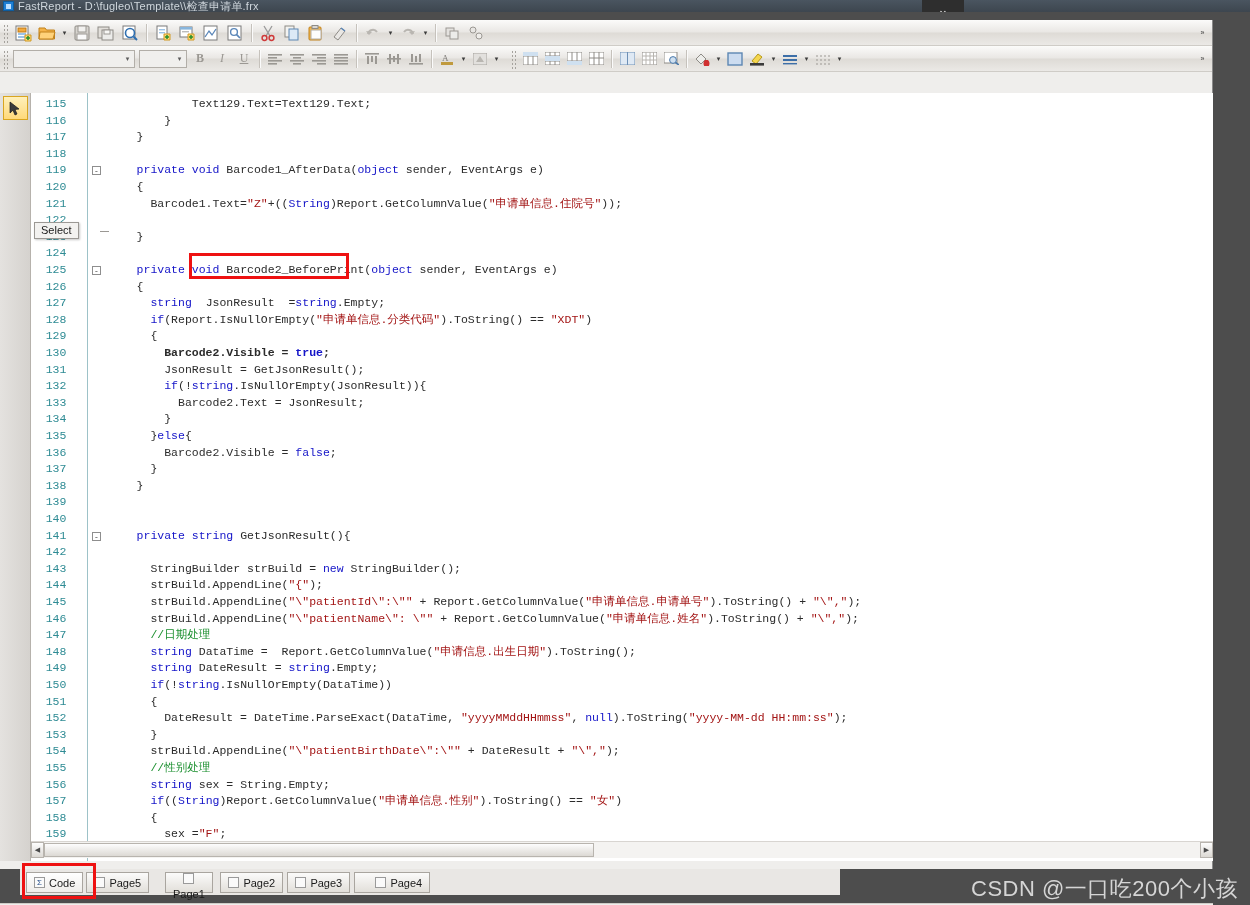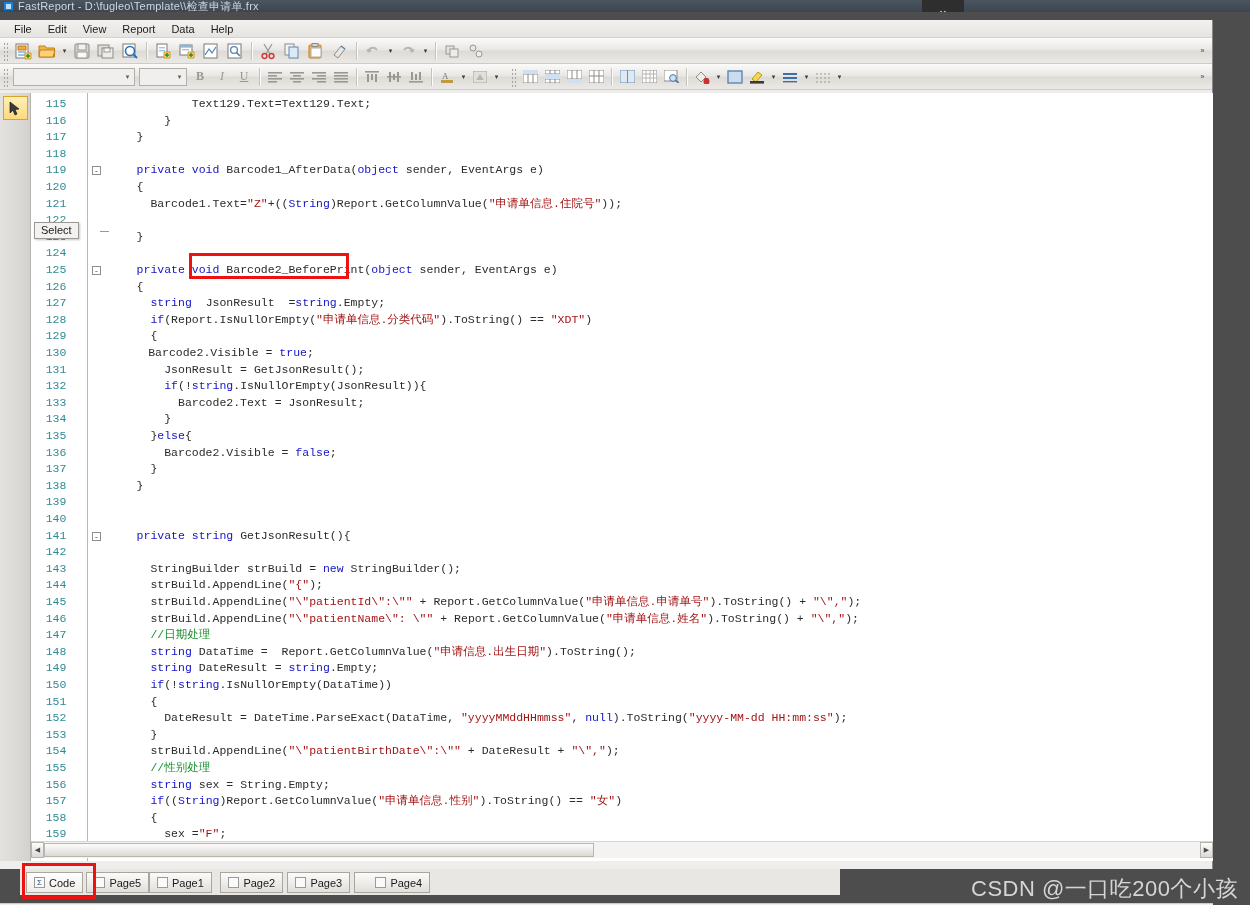--- a/index.html
+++ b/index.html
@@ -253,28 +253,20 @@
 <div id="titlebar">
   <div class="app-icon"></div>
   <div class="title-text">FastReport - D:\fugleo\Template\\检查申请单.frx</div>
 </div>
 <div id="win-chevron">⌄</div>
 
 <div id="desktop">
 
   <div id="appwin">
 
-    <div id="menubar">
-      <div class="mi">File</div>
-      <div class="mi">Edit</div>
-      <div class="mi">View</div>
-      <div class="mi">Report</div>
-      <div class="mi">Data</div>
-      <div class="mi">Help</div>
-    </div>
 
     <div class="tbrow">
       <div class="grip"></div>
 
       <div class="tbi">
         <svg width="18" height="18" viewBox="0 0 18 18">
           <rect x="2" y="2" width="12" height="14" fill="#fff" stroke="#7a7a7a"></rect>
           <rect x="4" y="4" width="8" height="4" fill="#f3a93c" stroke="#c07a14"></rect>
           <rect x="4" y="9" width="8" height="2" fill="#9dc3e6"></rect>
           <rect x="4" y="12" width="8" height="2" fill="#9dc3e6"></rect>
@@ -701,21 +693,21 @@
             <div class="codeline" style="top: 86px; left: 78px;"><span class="plain">    {</span></div>
             <div class="codeline" style="top: 102.6px; left: 78px;"><span class="plain">      Barcode1.Text=</span><span class="str">"Z"</span><span class="plain">+((</span><span class="kw">String</span><span class="plain">)Report.GetColumnValue(</span><span class="str">"申请单信息.住院号"</span><span class="plain">));</span></div>
             <div class="codeline" style="top: 119.2px; left: 78px;"><span class="plain"></span></div>
             <div class="codeline" style="top: 135.8px; left: 78px;"><span class="plain">    }</span></div>
             <div class="codeline" style="top: 152.4px; left: 78px;"><span class="plain"></span></div>
             <div class="codeline" style="top: 169px; left: 78px;"><span class="kw">    private void </span><span class="plain">Barcode2_BeforePrint</span><span class="plain">(</span><span class="kw">object</span><span class="plain"> sender, EventArgs e)</span></div>
             <div class="codeline" style="top: 185.6px; left: 78px;"><span class="plain">    {</span></div>
             <div class="codeline" style="top: 202.2px; left: 78px;"><span class="kw">      string</span><span class="plain">  JsonResult  =</span><span class="kw">string</span><span class="plain">.Empty;</span></div>
             <div class="codeline" style="top: 218.8px; left: 78px;"><span class="kw">      if</span><span class="plain">(Report.IsNullOrEmpty(</span><span class="str">"申请单信息.分类代码"</span><span class="plain">).ToString() == </span><span class="str">"XDT"</span><span class="plain">)</span></div>
             <div class="codeline" style="top: 235.4px; left: 78px;"><span class="plain">      {</span></div>
-            <div class="codeline" style="top: 252px; left: 62px;"><span class="plain">        Barcode2.Visible = </span><span class="kw">true</span><span class="plain">;</span></div>
+            <div class="codeline" style="top: 252px; left: 78px; font-weight: bold;"><span class="plain">        Barcode2.Visible = </span><span class="kw">true</span><span class="plain">;</span></div>
             <div class="codeline" style="top: 268.6px; left: 78px;"><span class="plain">        JsonResult = GetJsonResult();</span></div>
             <div class="codeline" style="top: 285.2px; left: 78px;"><span class="kw">        if</span><span class="plain">(!</span><span class="kw">string</span><span class="plain">.IsNullOrEmpty(JsonResult)){</span></div>
             <div class="codeline" style="top: 301.8px; left: 78px;"><span class="plain">          Barcode2.Text = JsonResult;</span></div>
             <div class="codeline" style="top: 318.4px; left: 78px;"><span class="plain">        }</span></div>
             <div class="codeline" style="top: 335px; left: 78px;"><span class="plain">      }</span><span class="kw">else</span><span class="plain">{</span></div>
             <div class="codeline" style="top: 351.6px; left: 78px; font-family: Liberation Mono, monospace;"><span class="plain">        Barcode2.Visible = </span><span class="kw">false</span><span class="plain">;</span></div>
             <div class="codeline" style="top: 368.2px; left: 78px;"><span class="plain">      }</span></div>
             <div class="codeline" style="top: 384.8px; left: 78px;"><span class="plain">    }</span></div>
             <div class="codeline" style="top: 401.4px; left: 78px;"><span class="plain"></span></div>
             <div class="codeline" style="top: 418px; left: 78px;"><span class="plain"></span></div>
@@ -756,21 +748,21 @@
       <div class="tabs-bg"></div>
       <div id="tabs-host">
           <div class="ptab active" style="left: 26px;">
             <span class="tabicon">Σ</span>
             <span>Code</span>
           </div>
           <div class="ptab" style="left: 86.4px;">
             <span class="tabicon"></span>
             <span>Page5</span>
           </div>
-          <div class="ptab" style="left: 149px;">
+          <div class="ptab" style="left: 165px; flex-direction: column;">
             <span class="tabicon"></span>
             <span>Page1</span>
           </div>
           <div class="ptab" style="left: 220.4px;">
             <span class="tabicon"></span>
             <span>Page2</span>
           </div>
           <div class="ptab" style="left: 287.4px;">
             <span class="tabicon"></span>
             <span>Page3</span>

